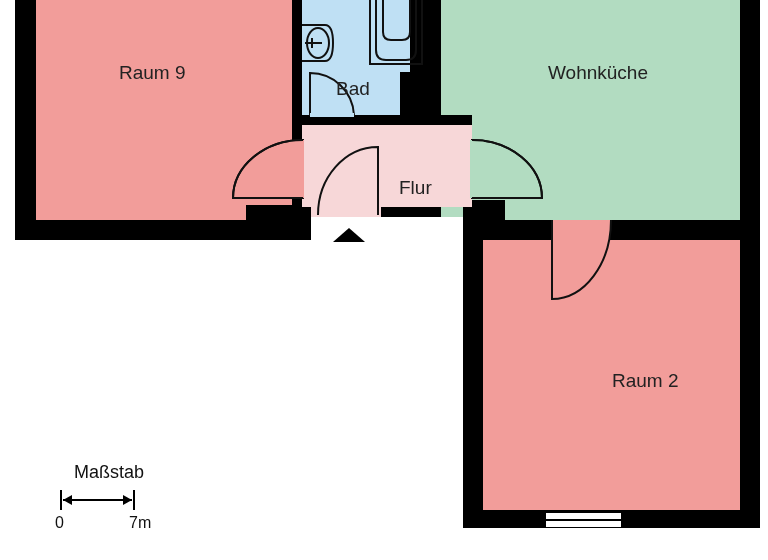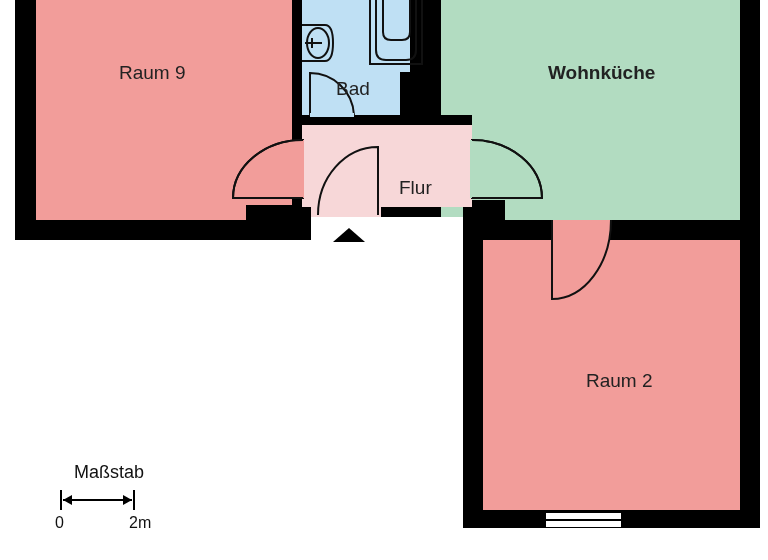--- a/index.html
+++ b/index.html
@@ -85,19 +85,19 @@
     <line x1="61" y1="490" x2="61" y2="510"></line>
     <line x1="134" y1="490" x2="134" y2="510"></line>
     <line x1="63" y1="500" x2="132" y2="500"></line>
     <polygon points="63,500 72,495 72,505" stroke="none"></polygon>
     <polygon points="132,500 123,495 123,505" stroke="none"></polygon>
   </g>
 </svg>
 
 <div class="label" style="left:119px; top:62px;">Raum 9</div>
 <div class="label" style="left:336px; top:78px;">Bad</div>
-<div class="label" style="left:548px; top:62px;font-weight:bold;">Wohnküche</div>
+<div class="label" style="left:548px; top:62px;">Wohnküche</div>
 <div class="label" style="left:399px; top:177px;">Flur</div>
-<div class="label" style="left:586px; top:370px;">Raum 2</div>
+<div class="label" style="left:612px; top:370px;">Raum 2</div>
 
 <div class="scale-title">Maßstab</div>
 <div class="scale-tick" style="left:55px;">0</div>
-<div class="scale-tick" style="left:129px;">2m</div>
+<div class="scale-tick" style="left:129px;">7m</div>
 
 </body></html>

